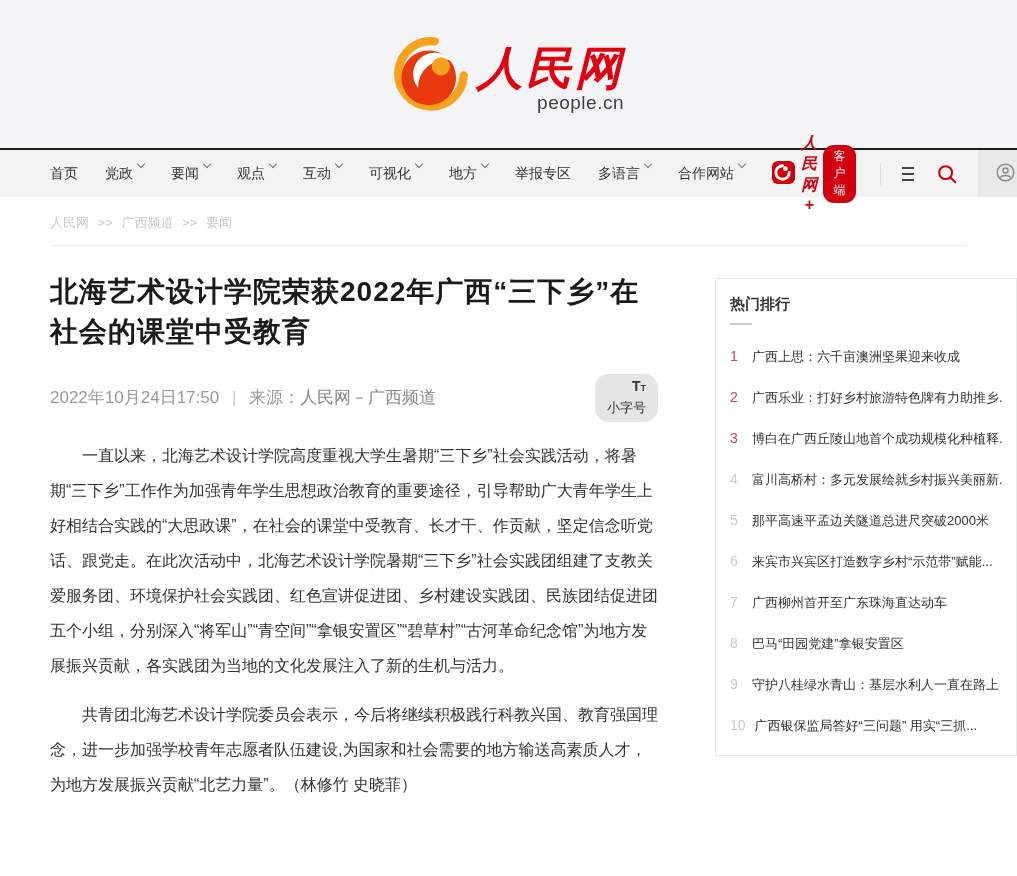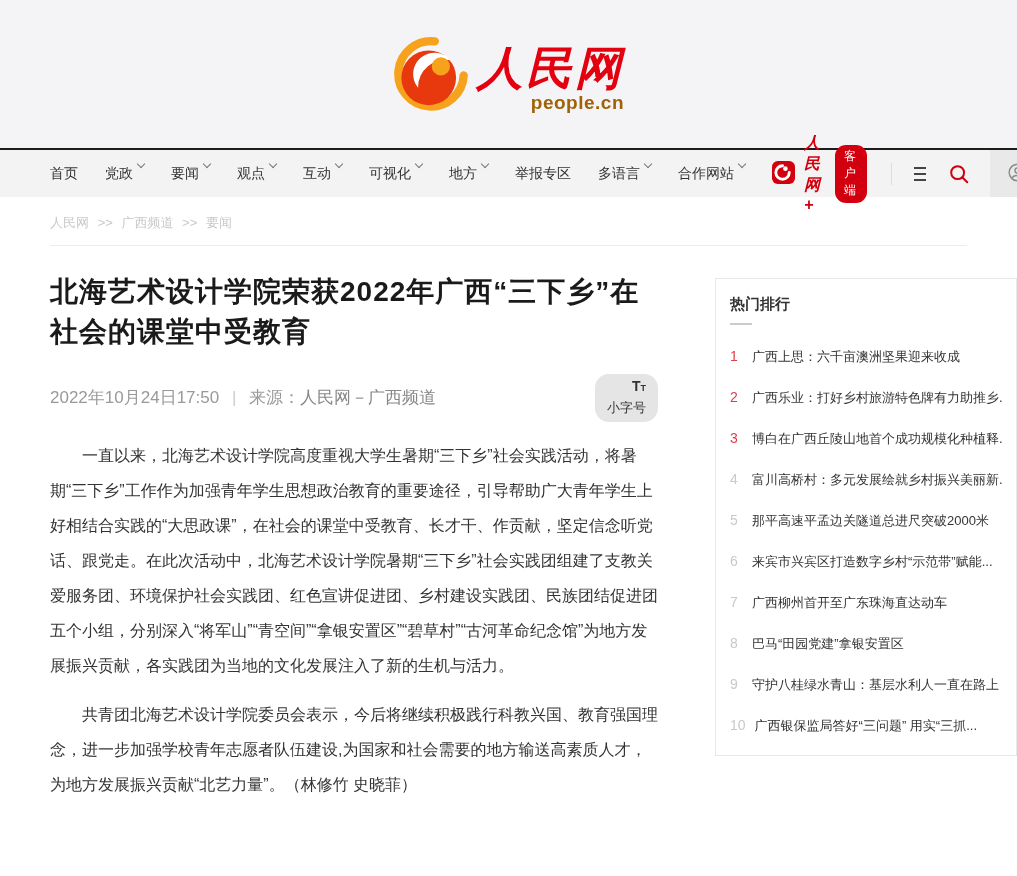--- a/index.html
+++ b/index.html
@@ -6,30 +6,30 @@
   html,body { width:1017px; height:876px; background:#fff; overflow:hidden;
     font-family:"Liberation Sans","DejaVu Sans",sans-serif; }
 
   
   .header { height:150px; background:#f4f4f6; border-bottom:2px solid #1c1c1c;
     display:flex; align-items:center; justify-content:center; }
   .logo { display:flex; align-items:flex-end; gap:8px; cursor:pointer; }
   .logo svg { display:block; }
   .logo-texts { display:flex; flex-direction:column; align-items:flex-end; line-height:1; }
   .logo-cn { font-size:46px; font-weight:bold; color:#e3000f; font-style:italic; letter-spacing:3px; }
-  .logo-en { font-size:19px; font-weight:bold; color:#a16207; margin-top:2px; letter-spacing:.5px; }
+  .logo-en { font-size:19px; font-weight:normal; color:#404040; margin-top:2px; letter-spacing:.5px; }
 
   
   .navbar { height:47px; background:#f3f3f3; display:flex; align-items:center;
     padding-left:50px; font-size:14px; color:#333; }
   .nav-item { display:flex; align-items:flex-start; gap:5px; margin-right:27px; cursor:pointer; white-space:nowrap; }
   .chev { width:6px; height:6px; border-right:1.4px solid #777; border-bottom:1.4px solid #777;
     transform:rotate(45deg); margin-top:-4px; }
   .nav-right { margin-left:auto; display:flex; align-items:center; height:100%; }
-  .app-badge { display:flex; align-items:center; gap:9px; margin-right:24px; cursor:pointer; }
+  .app-badge { display:flex; align-items:center; gap:3px; margin-right:24px; cursor:pointer;text-align:center; }
   .badge-brand { color:#d2000f; font-weight:bold; font-style:italic; font-size:16px; }
   .badge-pill { background:#d2000f; color:#fff; font-size:12px; padding:3px 9px 4px; border-radius:11px; }
   .vsep { width:1px; height:22px; background:#ddd; }
   .hamburger { width:20px; display:flex; flex-direction:column; gap:4px; margin:0 22px; cursor:pointer; }
   .hamburger i { display:block; height:2px; background:#444; }
   .search-btn { margin:0 20px 0 0; cursor:pointer; display:flex; align-items:center; }
   .login { height:100%; background:#e9e9e9; display:flex; align-items:center; gap:5px;
     padding:0 18px; cursor:pointer; color:#333; }
 
   

